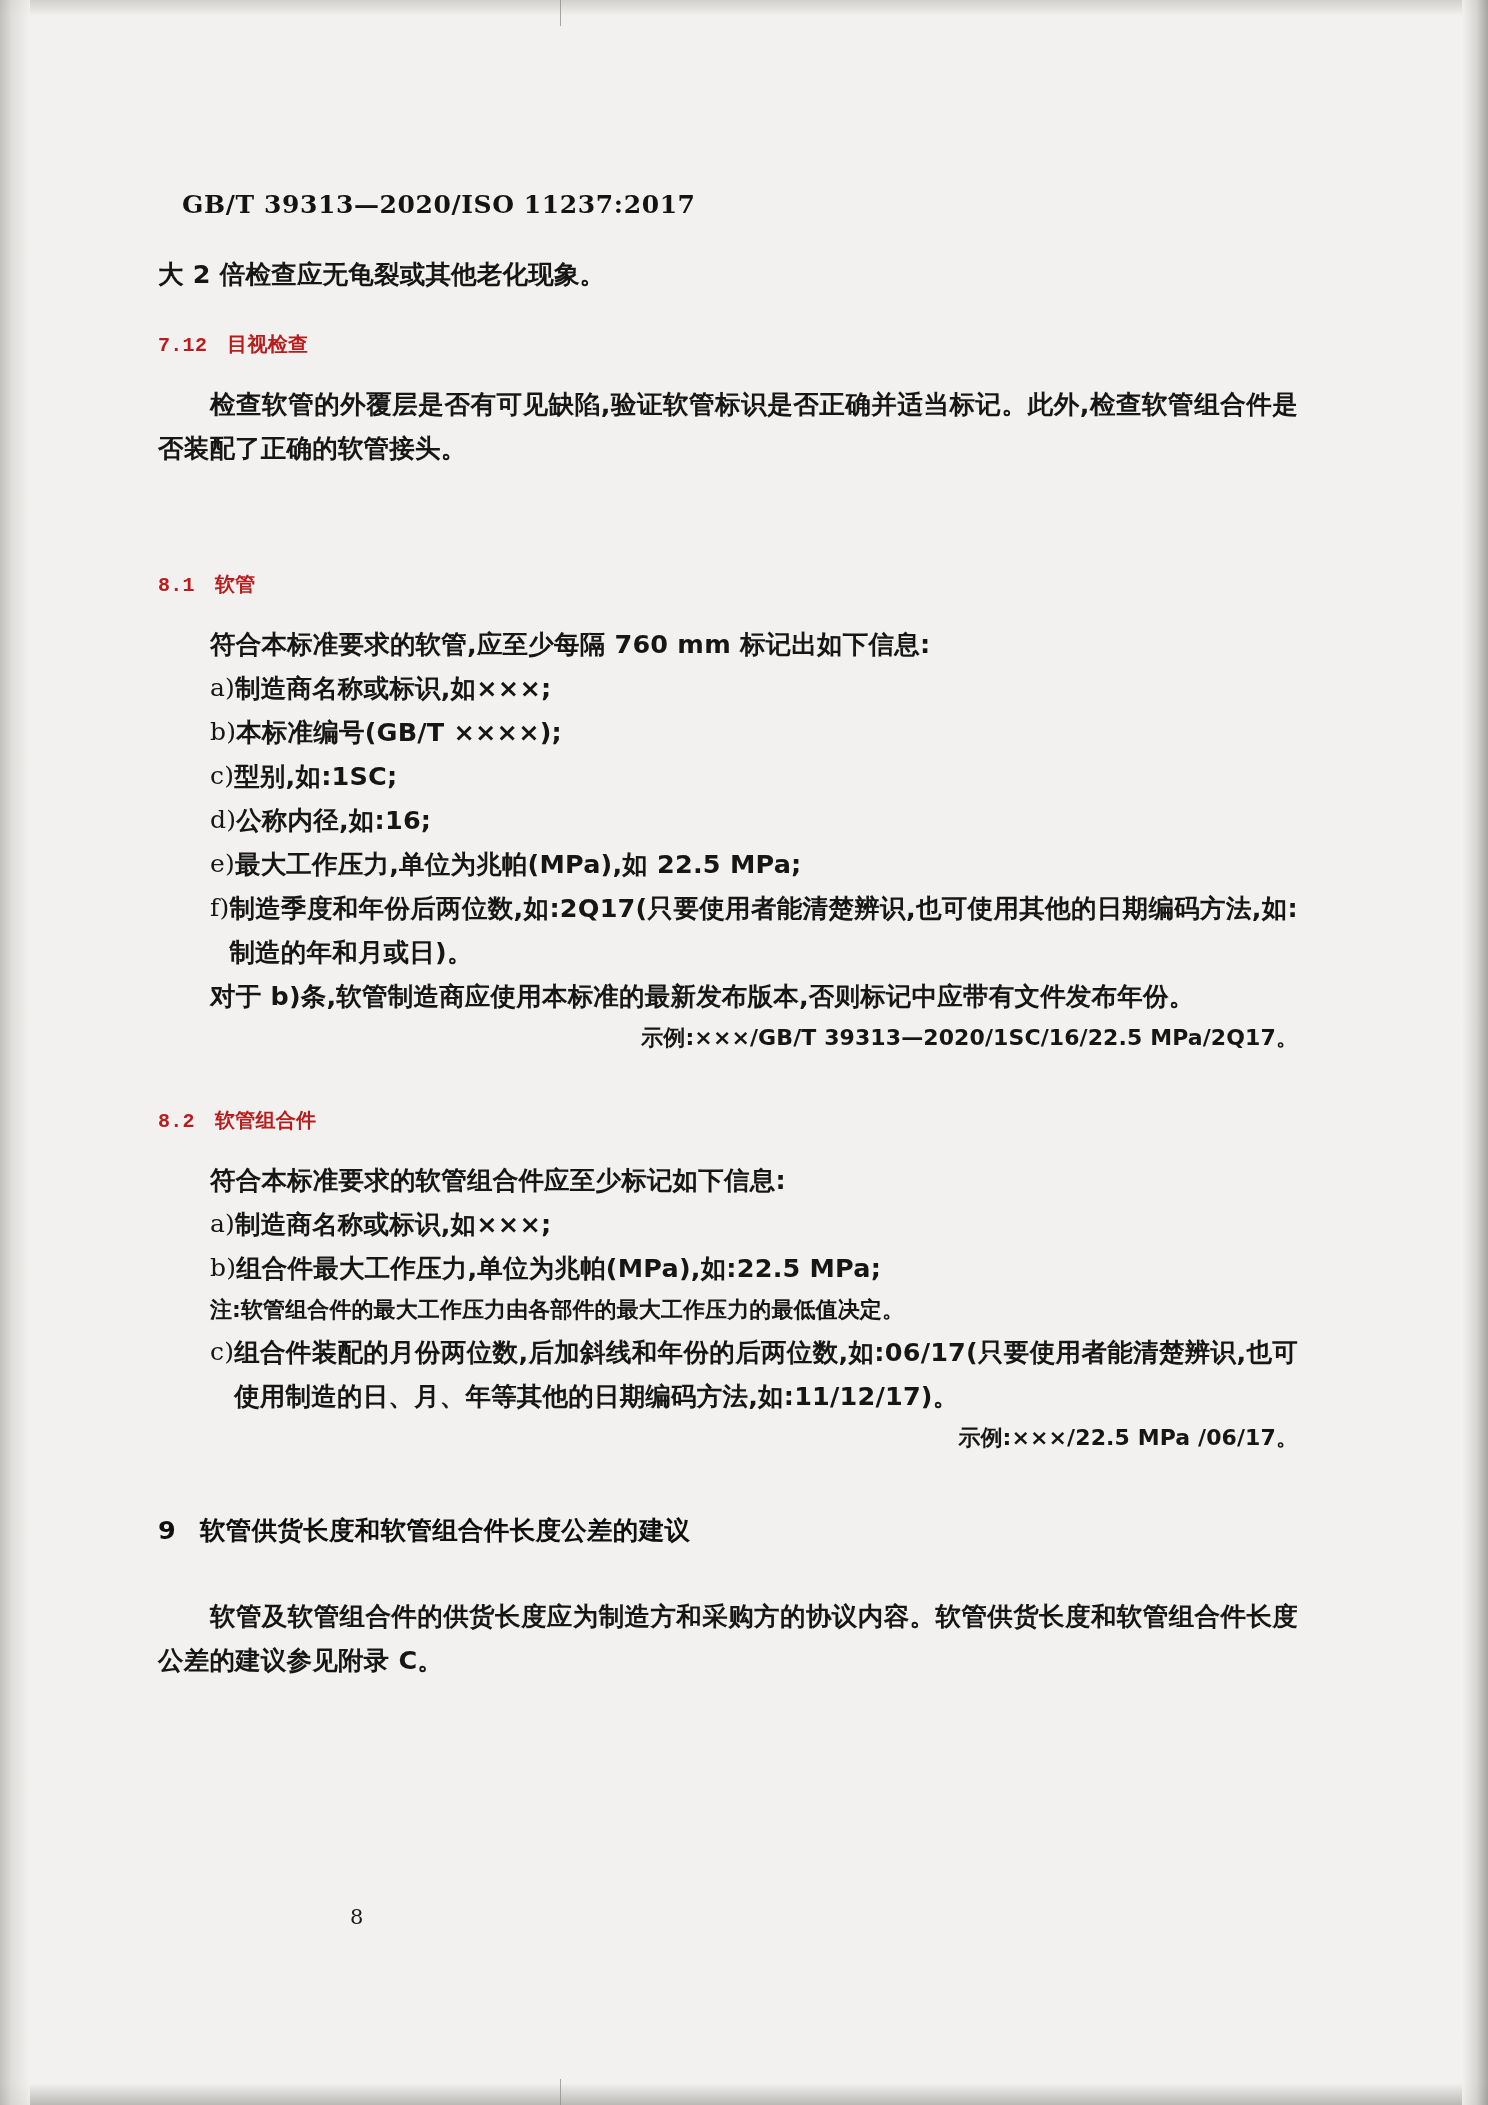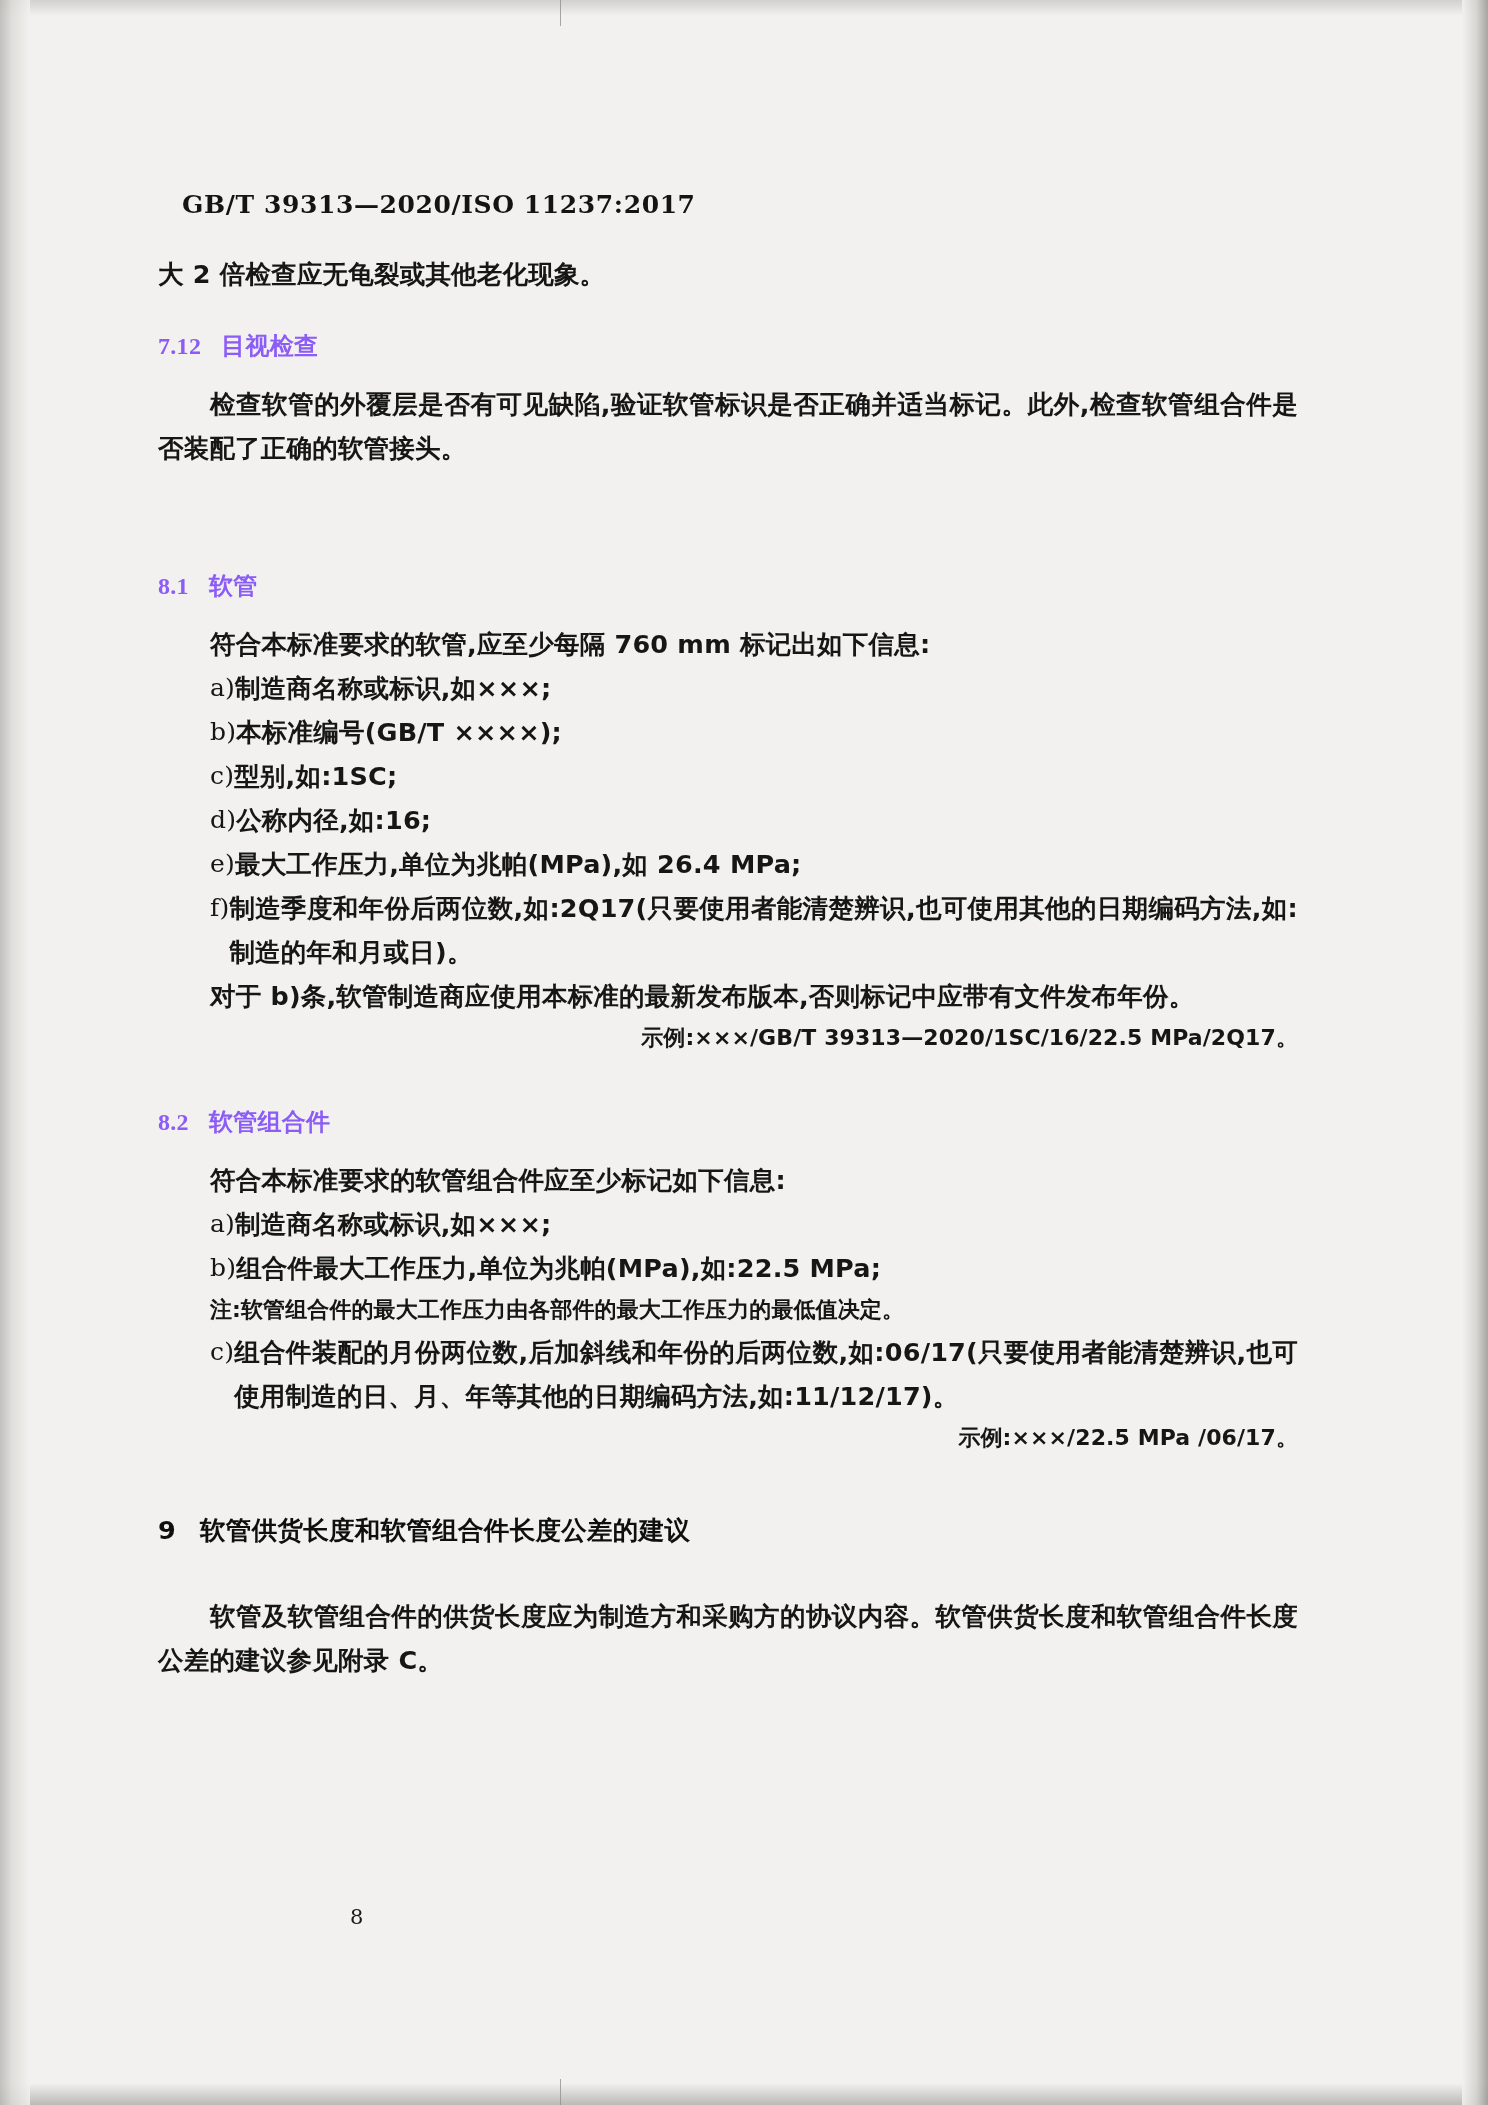--- a/index.html
+++ b/index.html
@@ -104,24 +104,24 @@
   .sec-h1 {
     font-family: "DejaVu Sans", "Liberation Sans", sans-serif;
     font-size: 25.5px;
     font-weight: bold;
     color: #0f0f0f;
     line-height: 40px;
     letter-spacing: .3px;
   }
   .sec-h1 .num { margin-right: 24px; }
   .sec-h2 {
-    font-family: Liberation Serif, serif;
-    font-size: 24px;
-    font-weight: bold;
-    color: #8b5cf6;
+    font-family: Liberation Mono, monospace;
+    font-size: 20px;
+    font-weight: bold;
+    color: #b91c1c;
     line-height: 40px;
     letter-spacing: .3px;
   }
   .sec-h2 .num { margin-right: 20px; }
 
   .gap-xl { height: 52px; }
   .gap-l  { height: 44px; }
   .gap-m  { height: 30px; }
   .gap-s  { height: 16px; }
 
@@ -236,21 +236,21 @@
         <li class="list-item">
           <span class="marker">c)</span>
           <span class="item-body">型别,如:1SC;</span>
         </li>
         <li class="list-item">
           <span class="marker">d)</span>
           <span class="item-body">公称内径,如:16;</span>
         </li>
         <li class="list-item">
           <span class="marker">e)</span>
-          <span class="item-body">最大工作压力,单位为兆帕(MPa),如 26.4 MPa;</span>
+          <span class="item-body">最大工作压力,单位为兆帕(MPa),如 22.5 MPa;</span>
         </li>
         <li class="list-item">
           <span class="marker">f)</span>
           <span class="item-body">制造季度和年份后两位数,如:2Q17(只要使用者能清楚辨识,也可使用其他的日期编码方法,如:制造的年和月或日)。</span>
         </li>
       </ul>
 
       <p class="body-text indent">对于 b)条,软管制造商应使用本标准的最新发布版本,否则标记中应带有文件发布年份。</p>
 
       <p class="example-line">示例:×××/GB/T 39313—2020/1SC/16/22.5 MPa/2Q17。</p>

